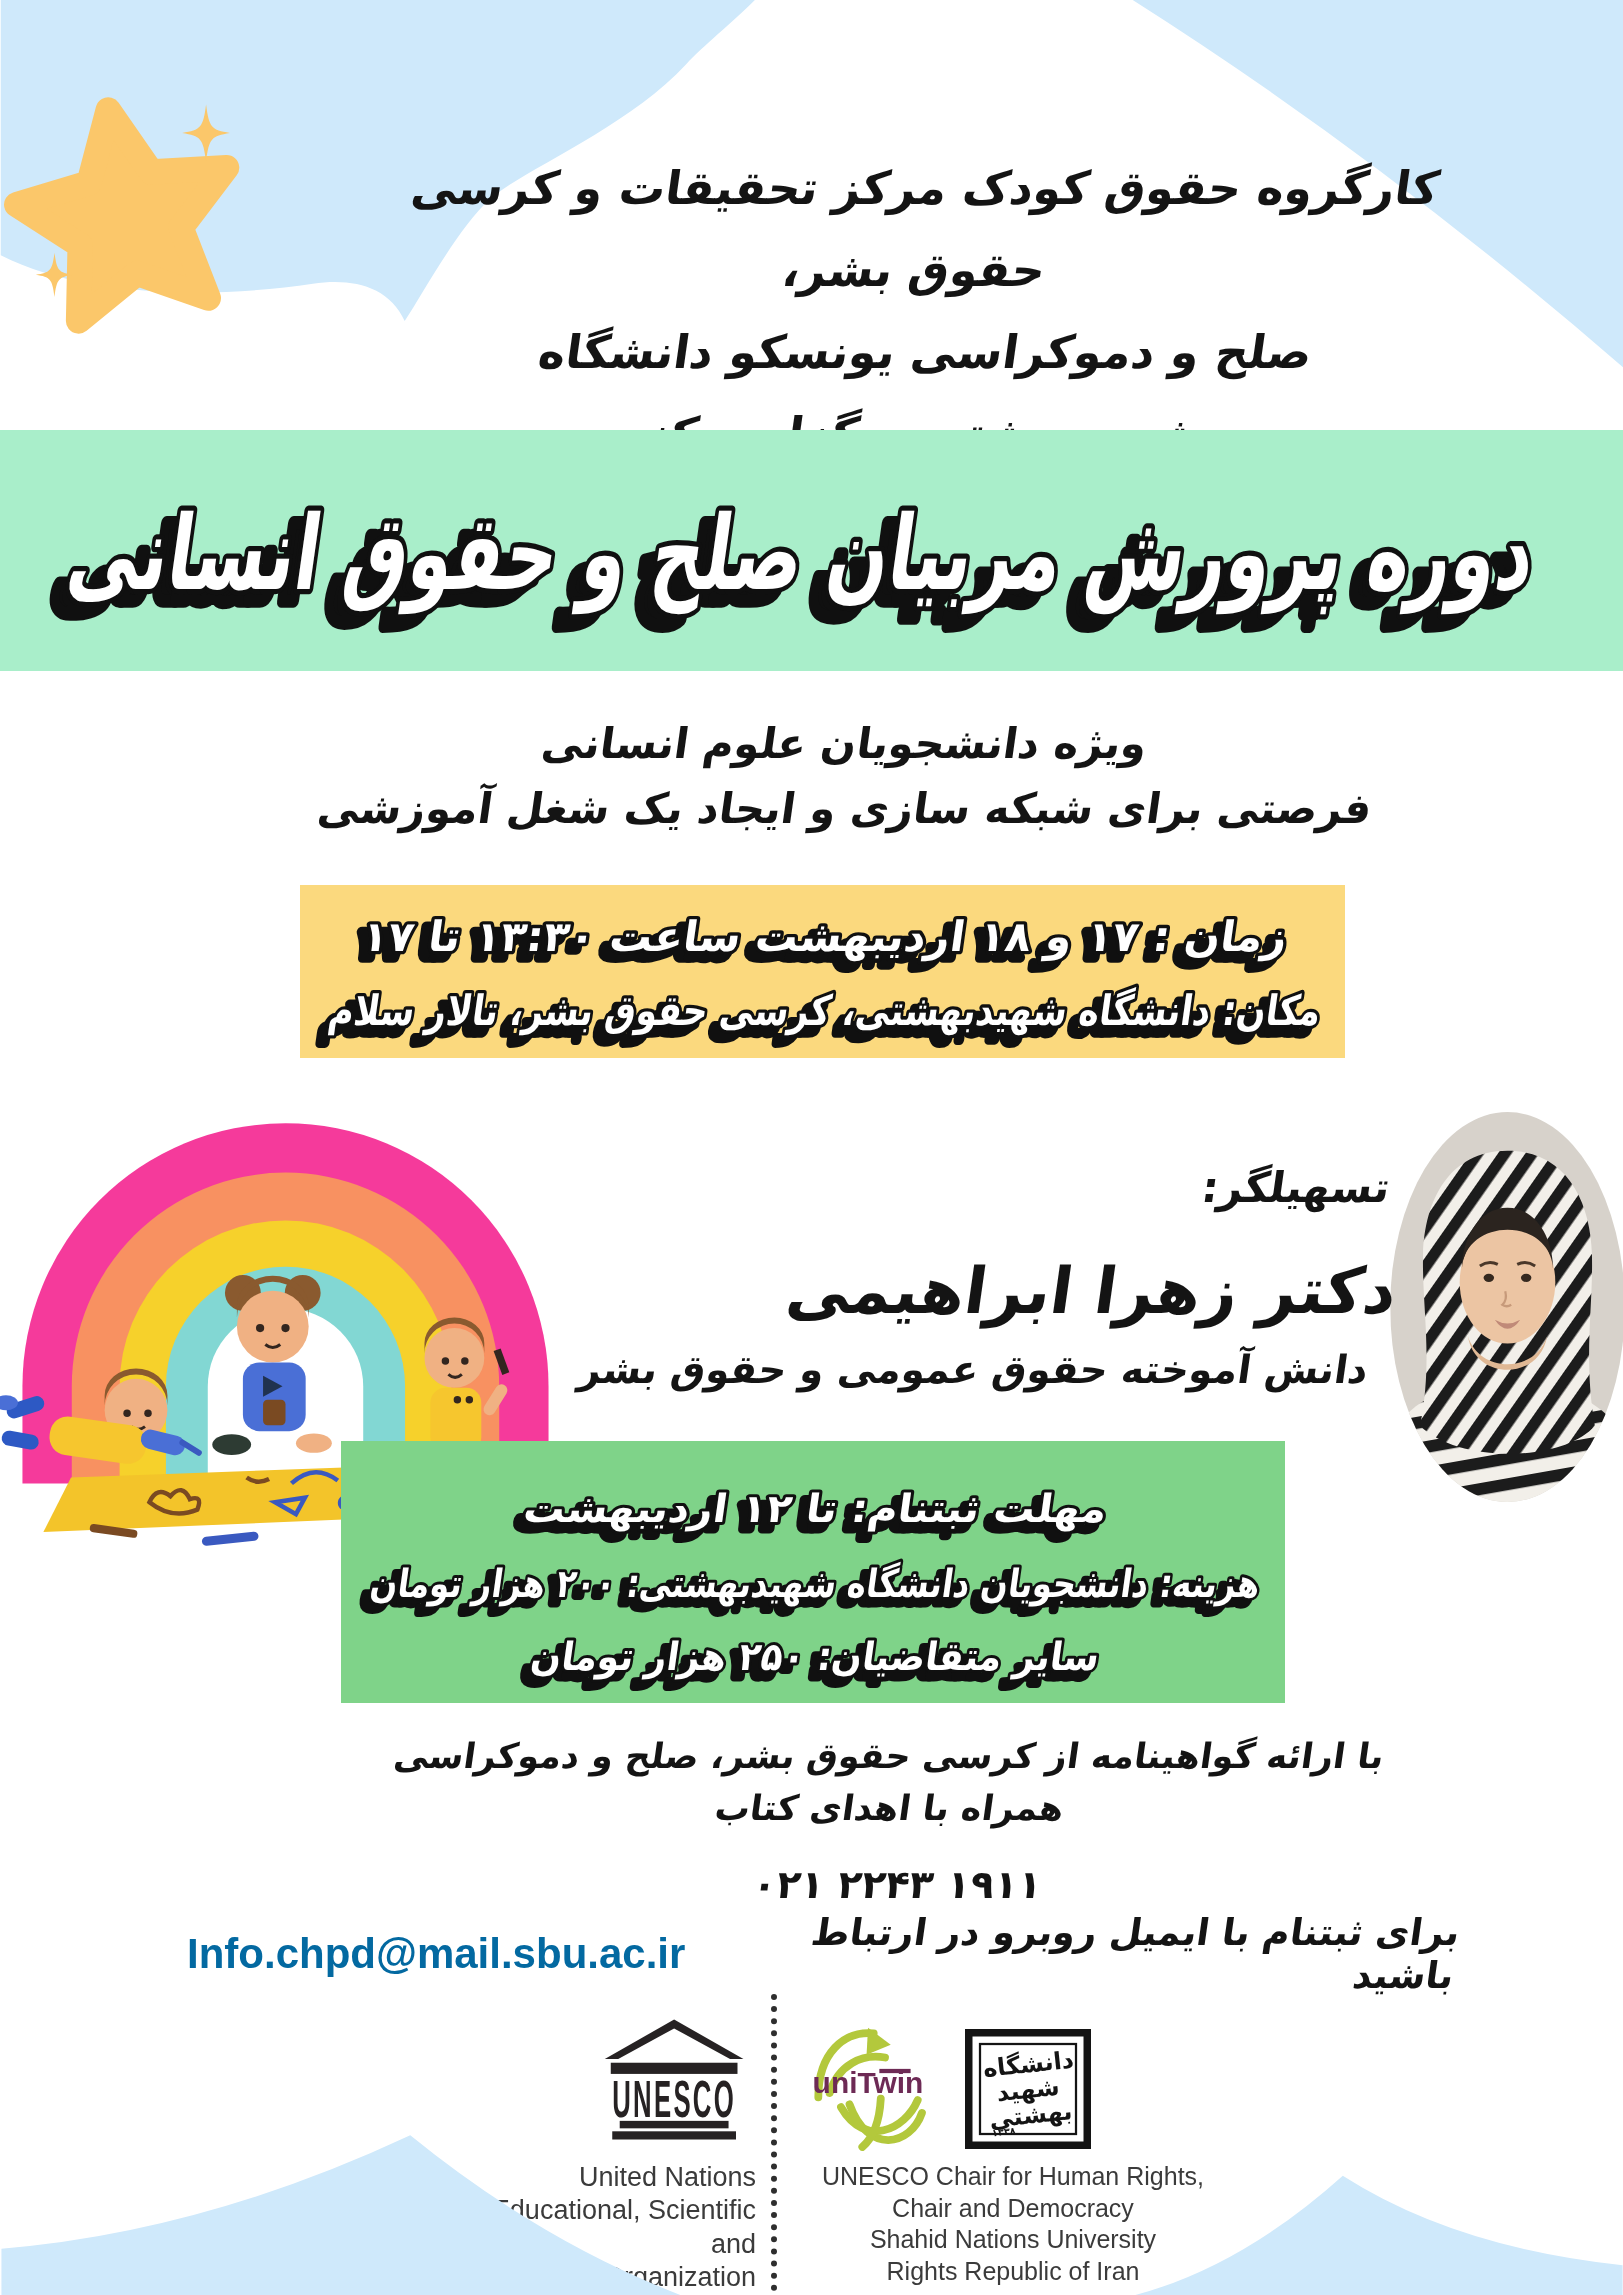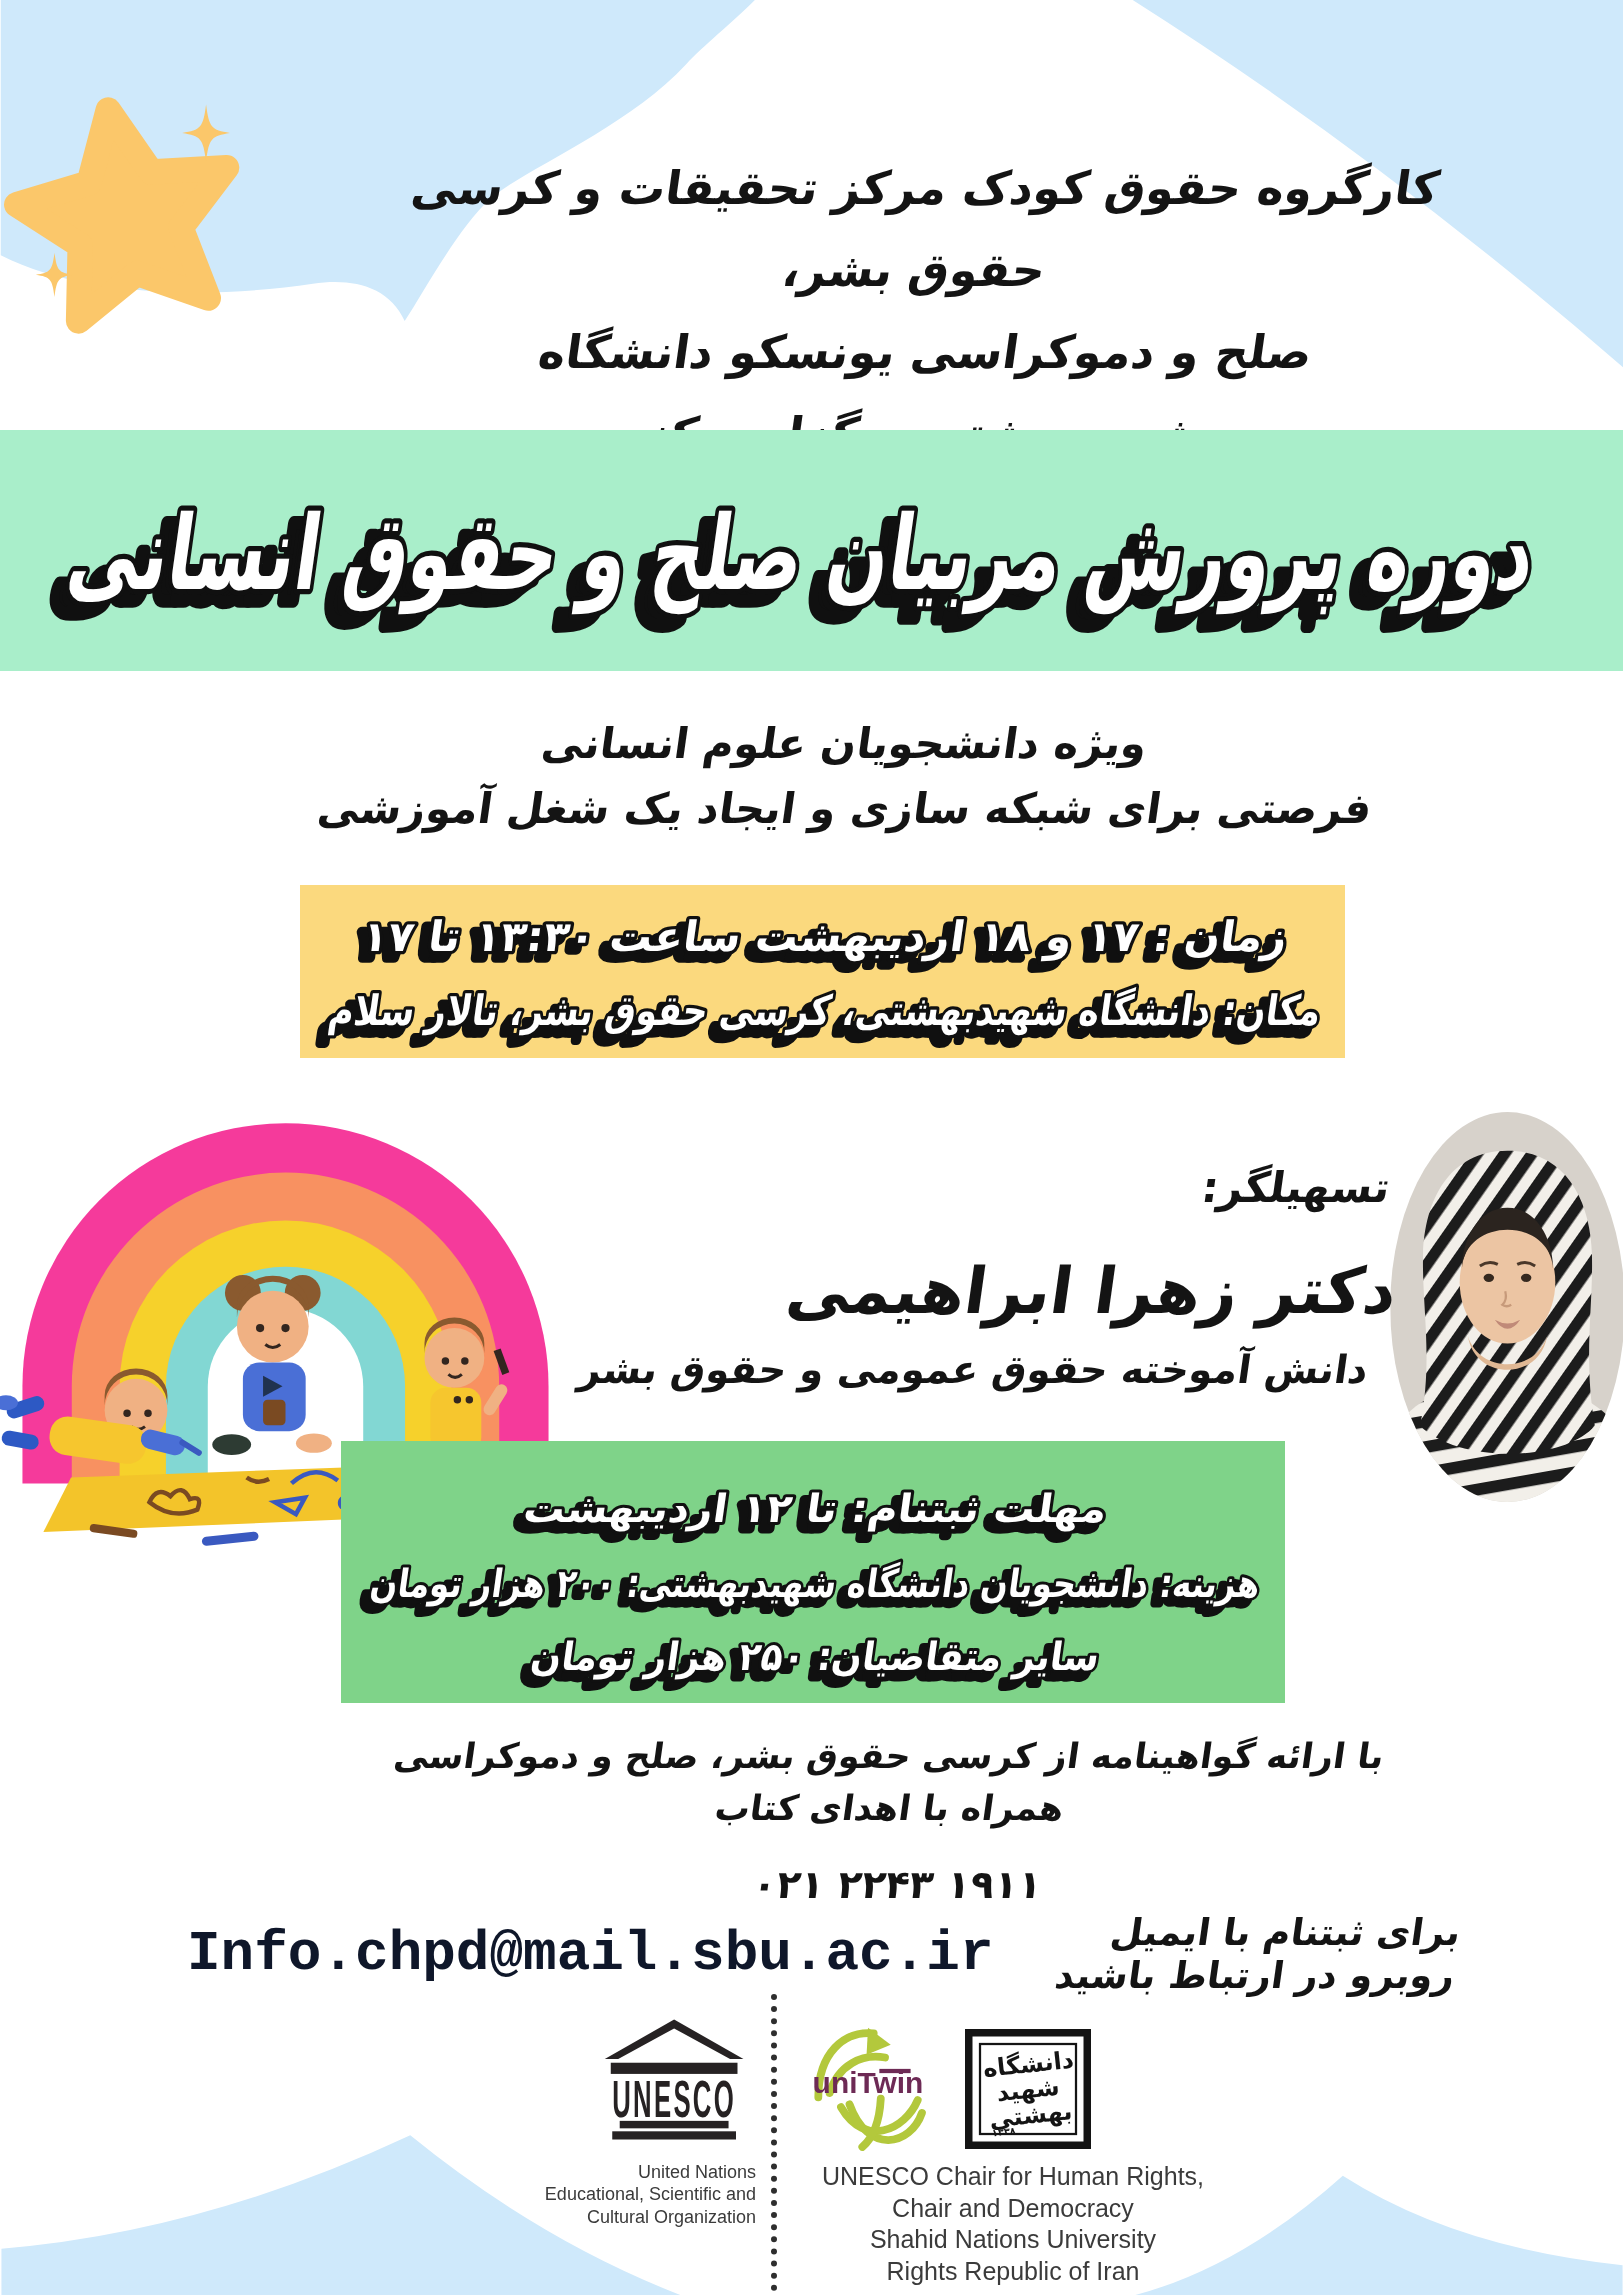--- a/index.html
+++ b/index.html
@@ -32,25 +32,25 @@
   .reg-box{left:341px;top:1441px;width:944px;height:262px;background:#7fd389;}
   
   .cert{left:291px;top:1731px;width:1196px;font-size:35px;line-height:1.48;}
   
   .phone{left:299px;top:1862px;width:1196px;font-size:39px;direction:ltr;unicode-bidi:isolate;
          font-weight:bold;color:#141414;}
   
   .contact{left:187px;top:1911px;width:1270px;display:flex;direction:rtl;justify-content:center;
            align-items:center;gap:34px;}
   .contact-note{font-size:37px;}
-  .contact-email{font-size:56px;font-weight:bold;color:#0f172a;direction:ltr;unicode-bidi:isolate;
-                 font-family:Liberation Mono, monospace;}
+  .contact-email{font-size:42px;font-weight:bold;color:#0369a1;direction:ltr;unicode-bidi:isolate;
+                 font-family:Liberation Sans, sans-serif;}
   
   .unesco-logo{left:594px;top:2018px;width:161px;height:123px;}
-  .unesco-caption{left:448px;top:2161px;width:308px;font-size:18px;line-height:1.24;text-align:right;}
+  .unesco-caption{left:448px;top:2161px;width:308px;font-size:27px;line-height:1.24;text-align:right;}
   .footer-divider{left:771px;top:1994px;height:297px;width:0;border-left:6.7px dotted #2e2e2e;}
   .unitwin-logo{left:797px;top:2013px;width:142px;height:143px;}
   .sbu-logo{left:965px;top:2029px;width:126px;height:120px;}
   .chair-caption{left:804px;top:2161px;width:418px;font-size:25px;line-height:1.26;text-align:center;}
   
   .waves{left:0;top:2107px;width:1624px;height:188px;}
 </style>
 </head>
 <body>
 

